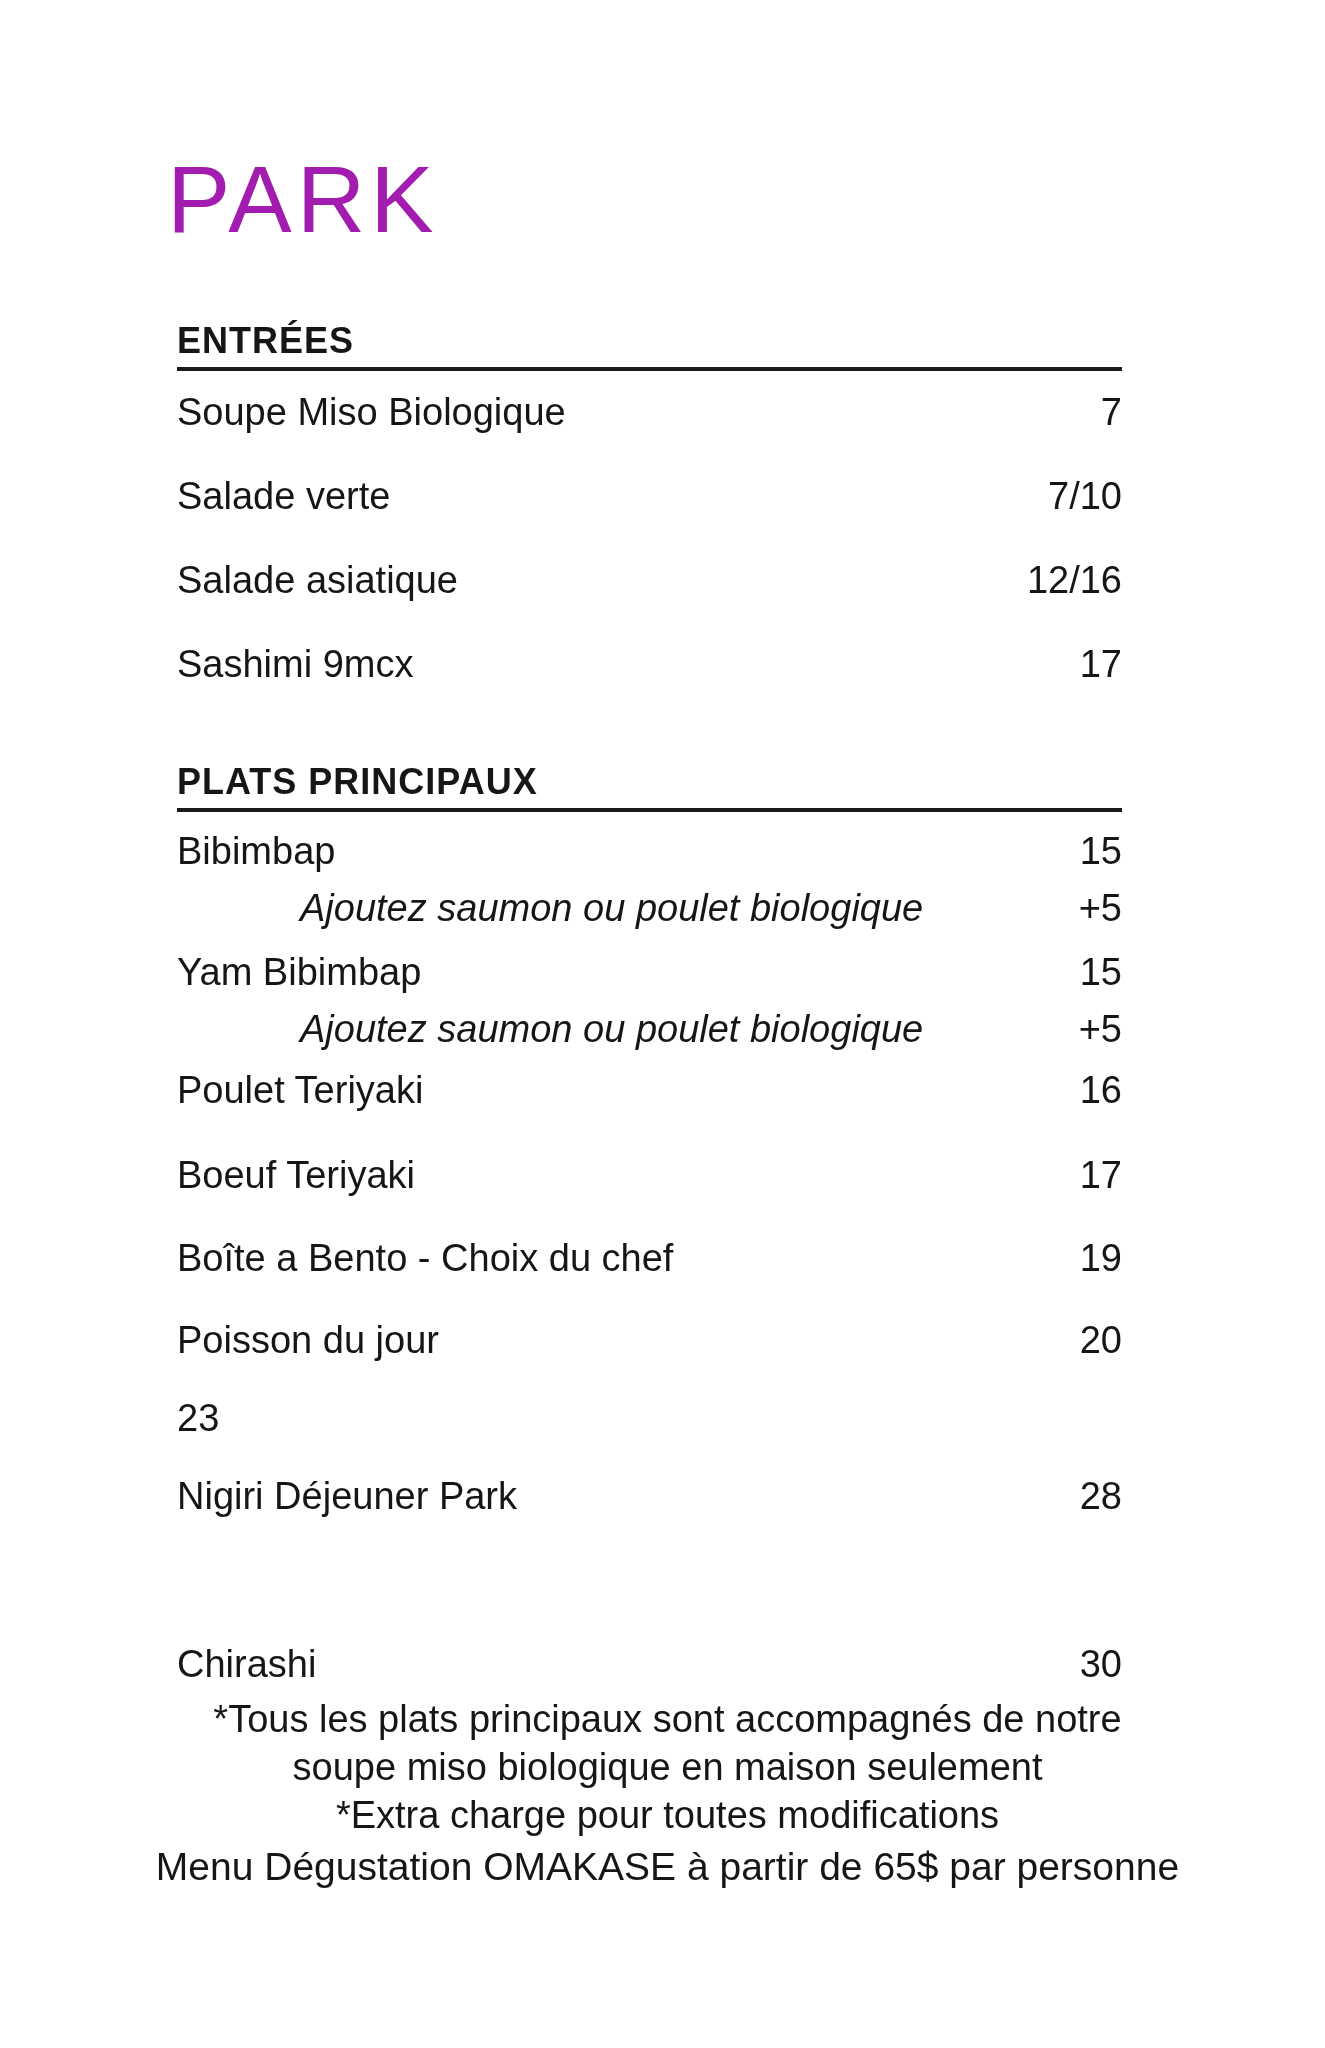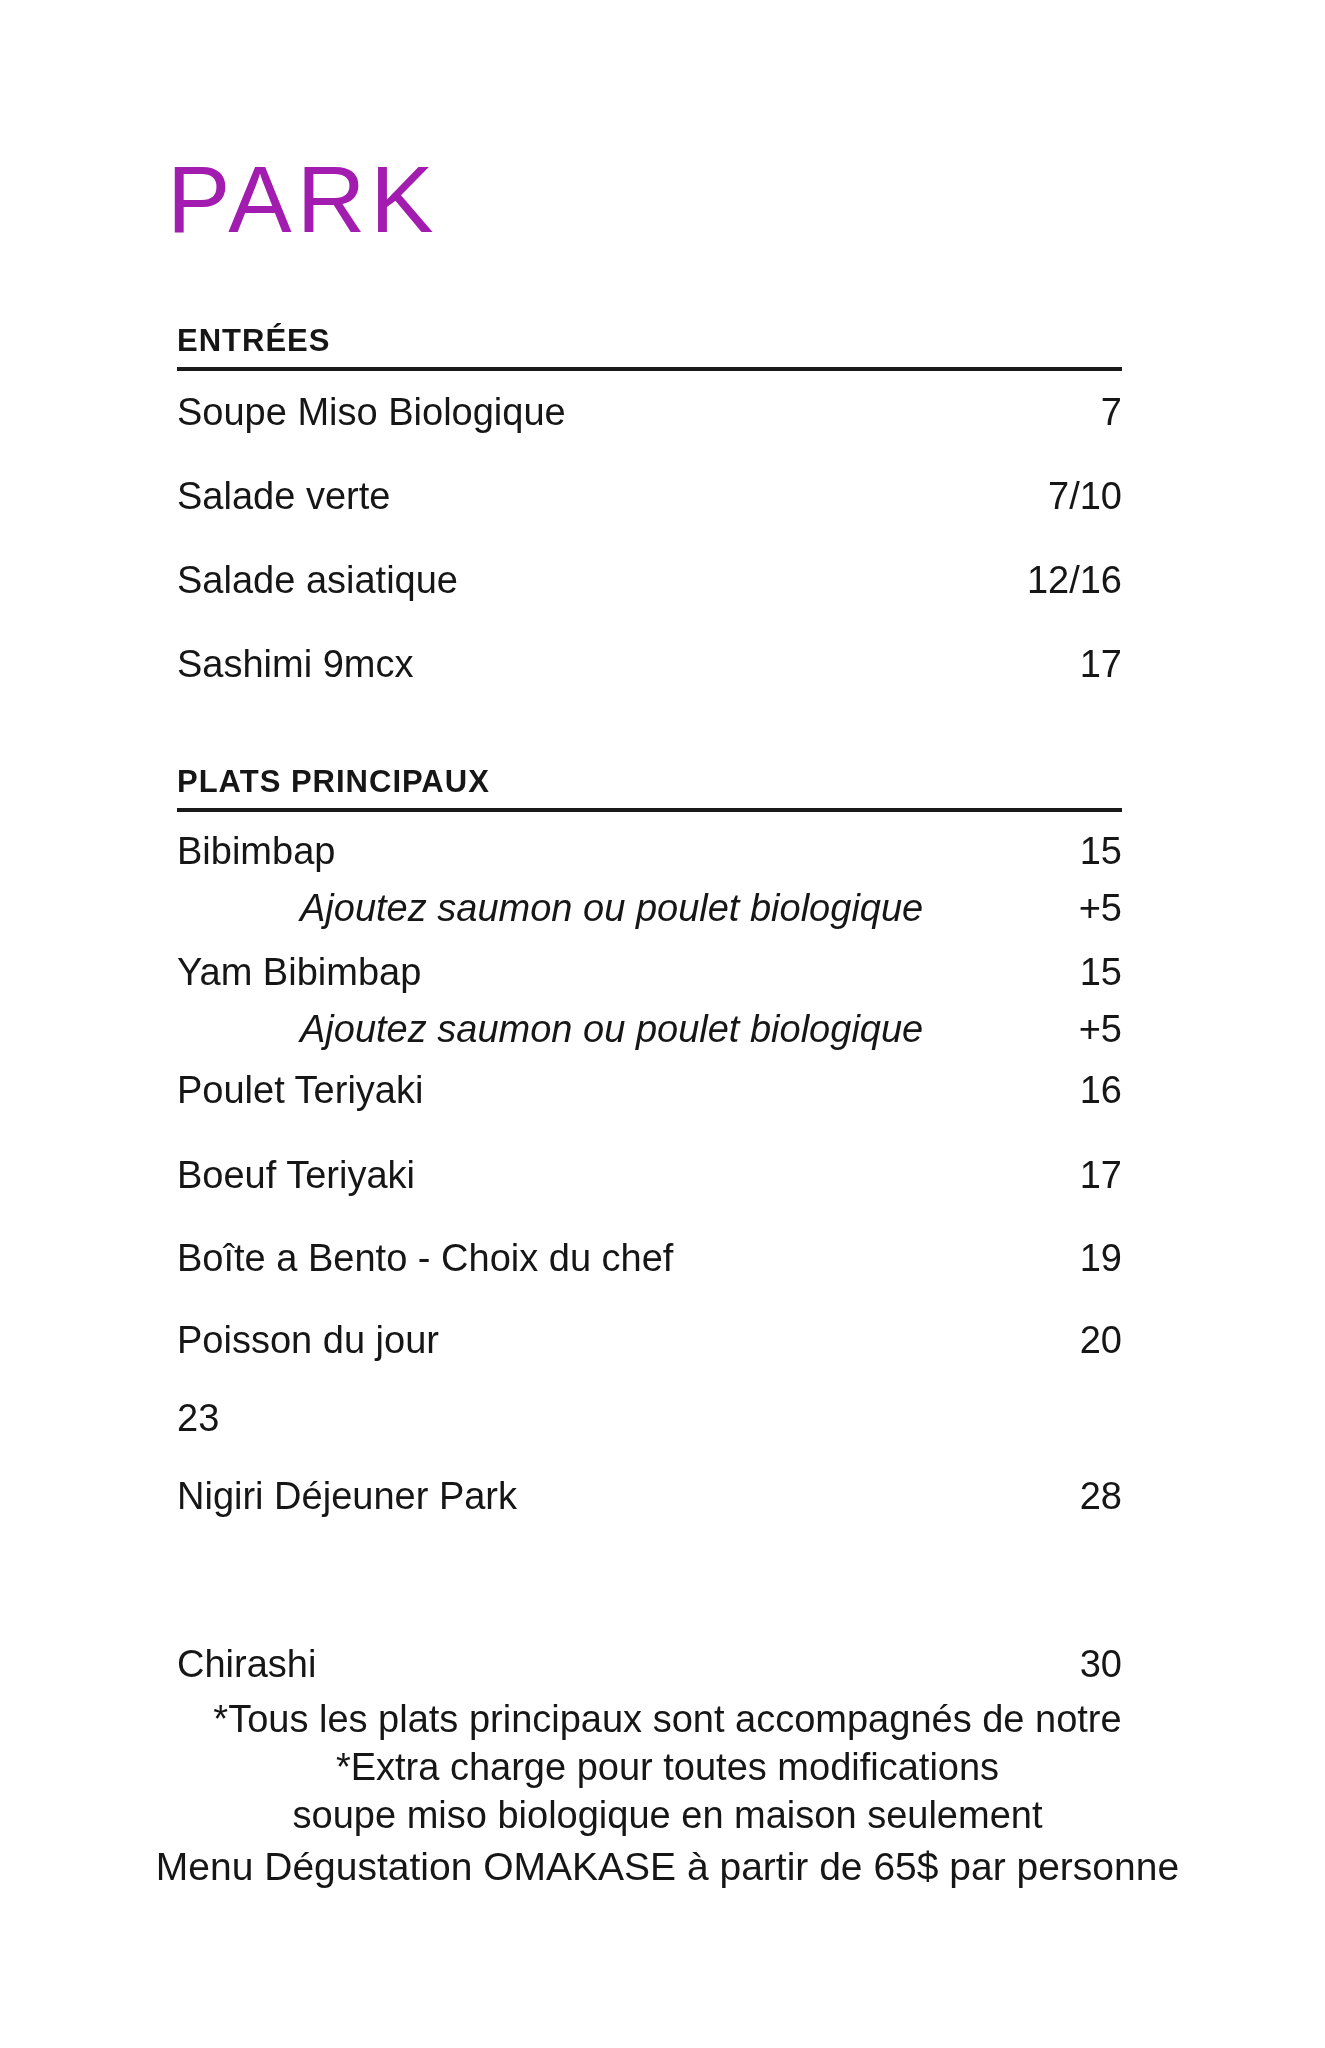--- a/index.html
+++ b/index.html
@@ -28,21 +28,21 @@
     position:absolute;
     left:177px;top:0;
     width:945px;
   }
 
   .section-heading{
     position:absolute;
     left:0;width:100%;
     height:53px;
     line-height:53px;
-    font-size:31px;
+    font-size:36px;
     font-weight:700;
     letter-spacing:1px;
     border-bottom:4px solid #1a1a1a;
   }
   .heading-entrees{top:314px;}
   .heading-plats{top:755px;}
 
   .row{
     position:absolute;
     left:0;width:100%;
@@ -153,19 +153,19 @@
     </div>
     <div class="row" style="top:1641px">
       <span class="iname">Chirashi</span>
       <span class="iprice">30</span>
     </div>
 
   </div>
 
   <div class="notes">
     <div>*Tous les plats principaux sont accompagnés de notre</div>
+    <div>soupe miso biologique en maison seulement</div>
     <div>*Extra charge pour toutes modifications</div>
-    <div>soupe miso biologique en maison seulement</div>
   </div>
 
   <div class="tasting">Menu Dégustation OMAKASE à partir de 65$ par personne</div>
 
 </div>
 
 </body></html>

